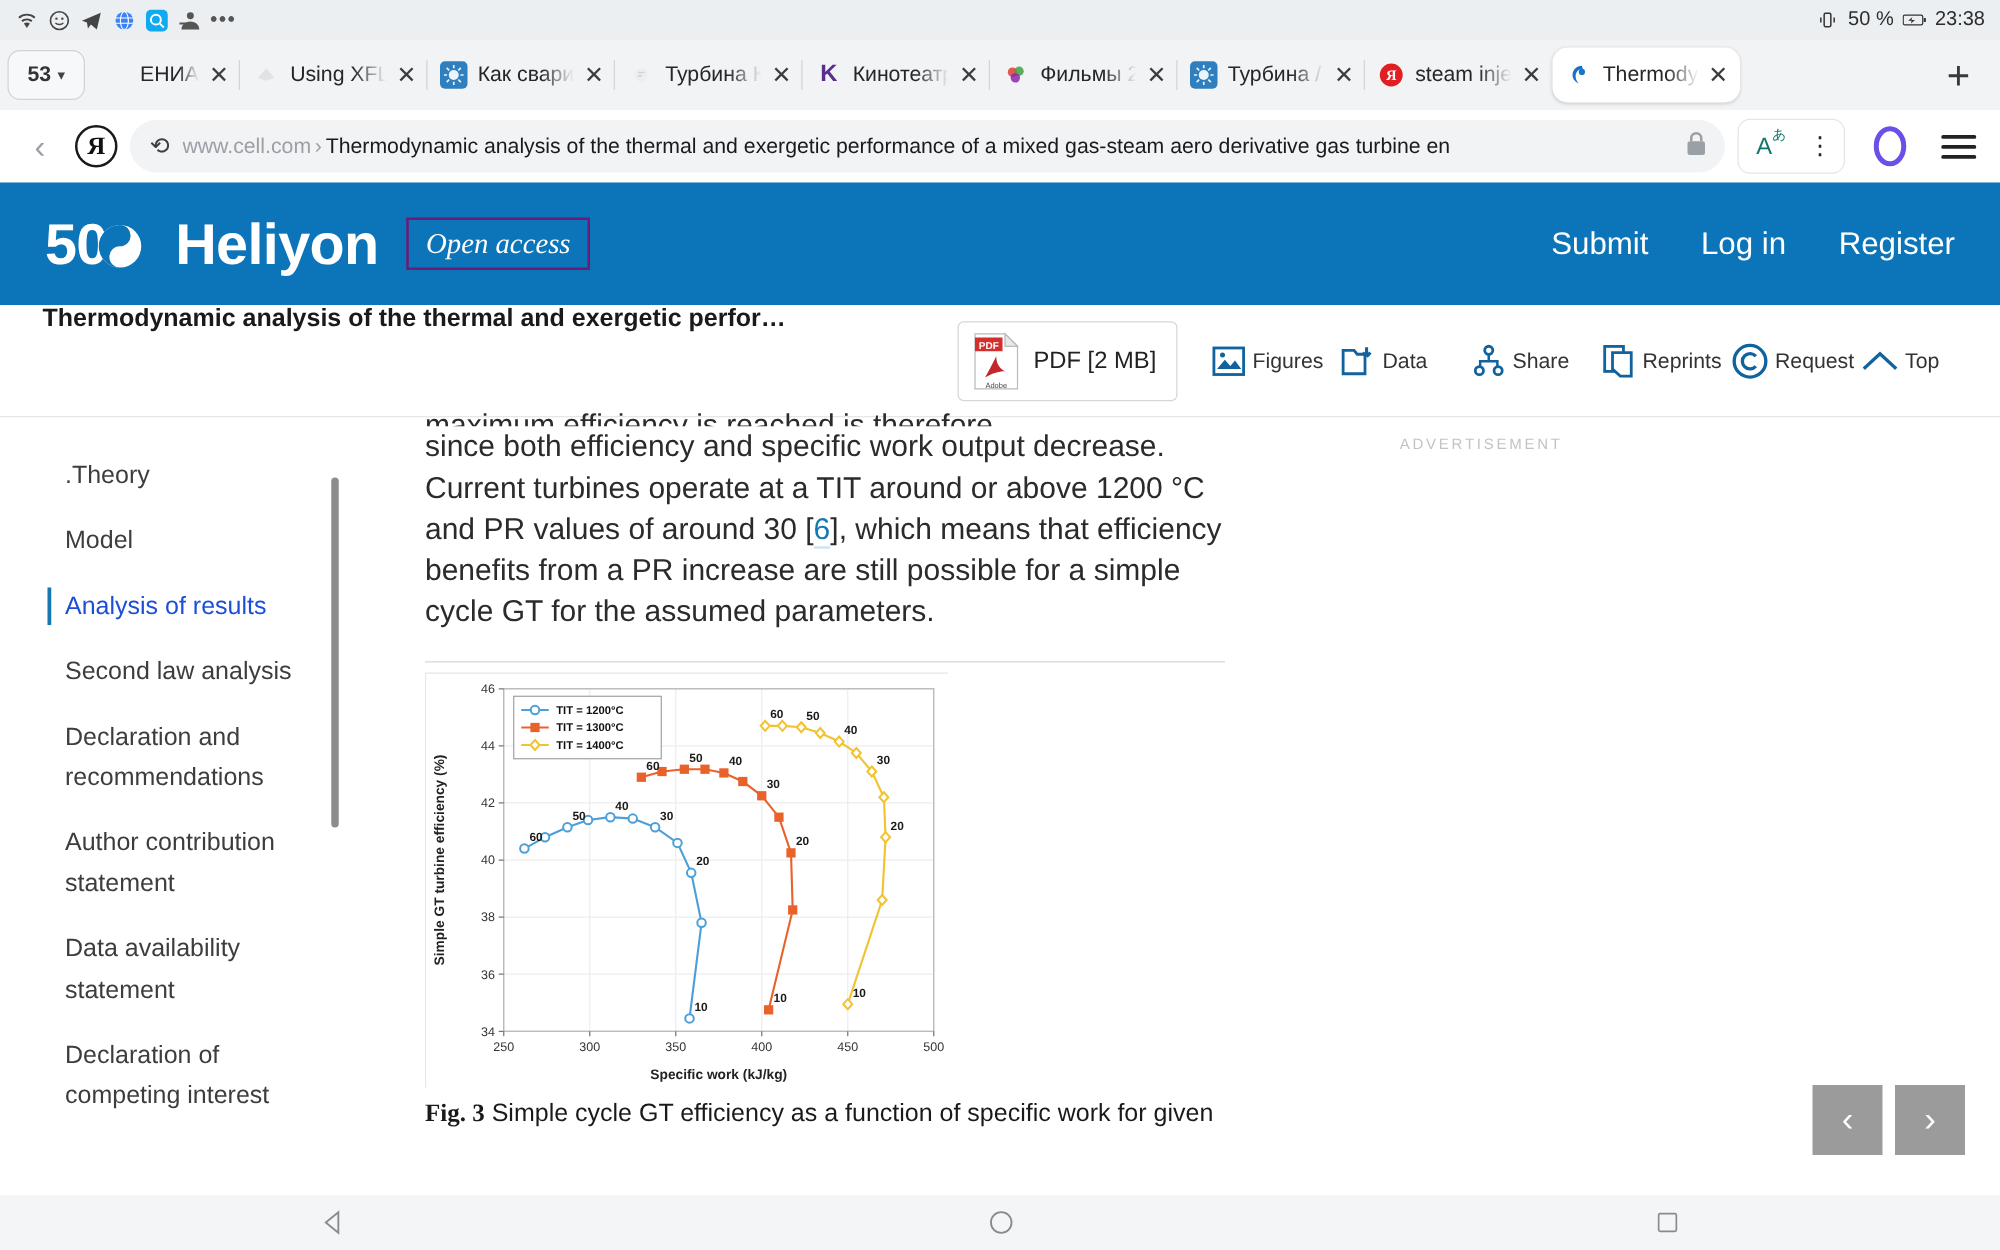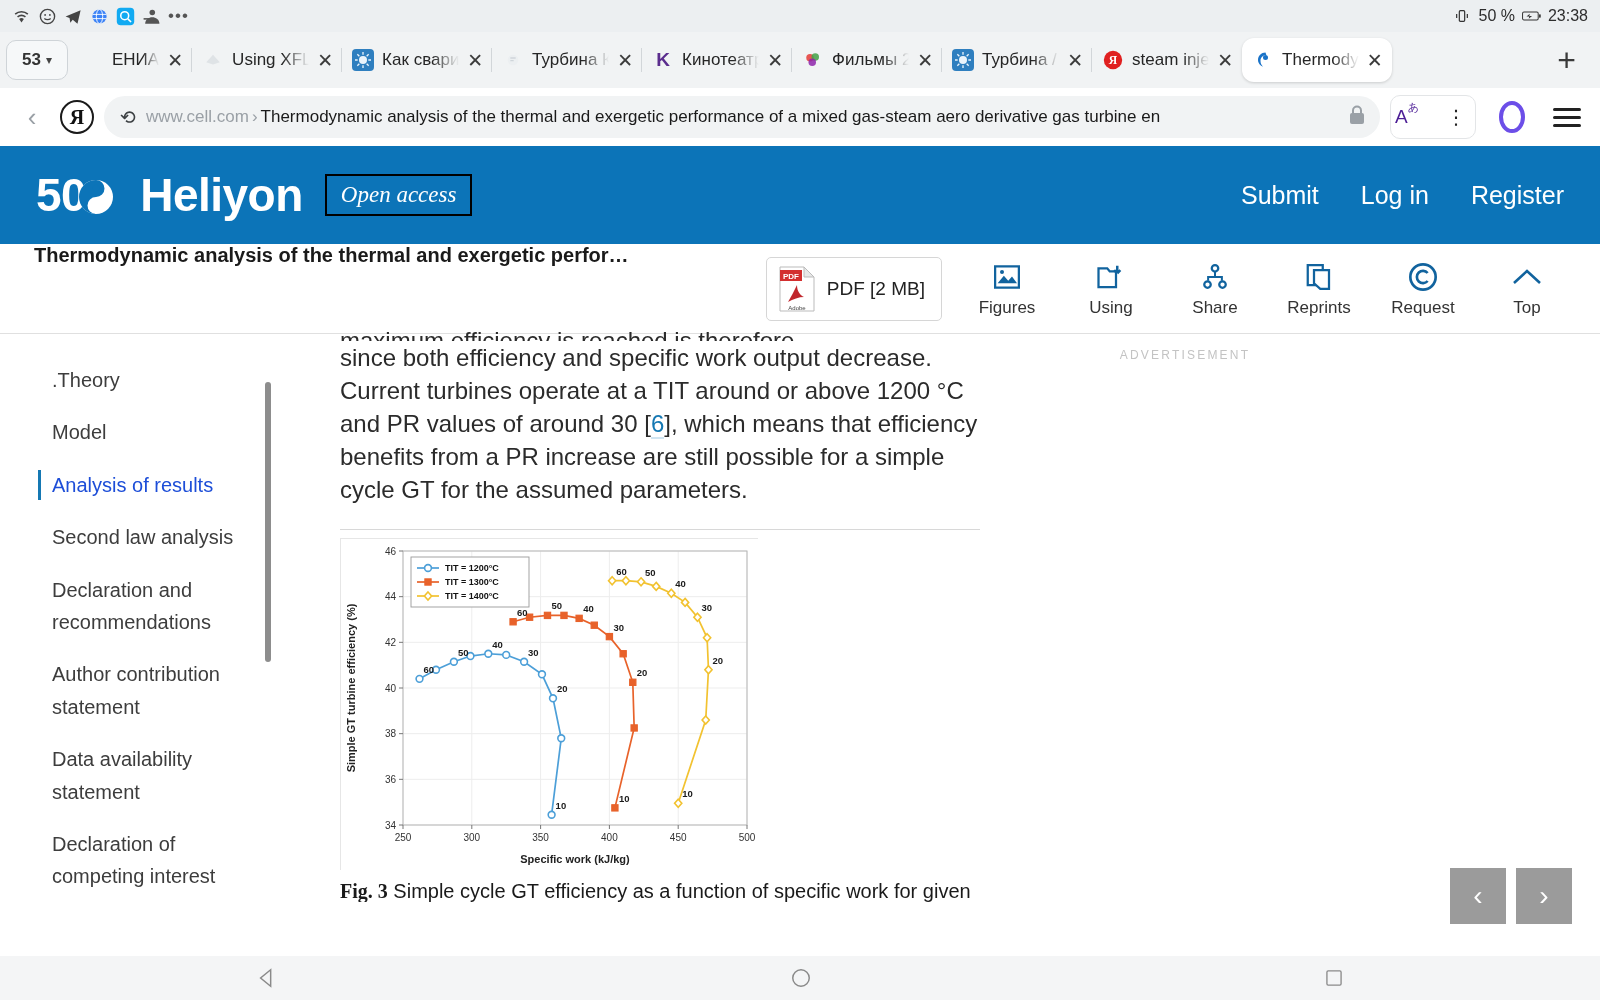--- a/index.html
+++ b/index.html
@@ -84,57 +84,57 @@
   }
   .reload { font-size: 19px; color: #3c4043; transform: scaleX(-1); }
   .url-text { font-size: 17px; color: #1a1a1a; white-space: nowrap; overflow: hidden; flex: 1 1 auto;
     -webkit-mask-image: linear-gradient(90deg,#000 96%,transparent 100%);
     mask-image: linear-gradient(90deg,#000 96%,transparent 100%); }
   .url-domain { color: #9aa0a6; }
   .url-sep { color: #9aa0a6; padding: 0 3px; }
   .lockicon { flex: 0 0 auto; }
   .ombtn-group { display: flex; align-items: center; gap: 2px; height: 44px;
                  background: #ffffff; border: 1px solid #e3e5e7; border-radius: 10px; padding: 0 4px; }
-  .translate-btn { width: 44px; font-size: 19px; color: #4c1d95; position: relative; }
+  .translate-btn { width: 44px; text-align: center; font-size: 19px; color: #0f766e; position: relative; }
   .translate-btn sup { font-size: 11px; position: relative; top: -5px; }
   .kebab { width: 30px; text-align: center; font-size: 20px; color: #222; line-height: 0.9; }
   .alice { width: 36px; height: 36px; margin-left: 8px; }
   .hamburger { width: 38px; margin-left: 8px; display: flex; flex-direction: column; gap: 5px; align-items: center; }
   .hamburger i { display: block; width: 28px; height: 3px; background: #222; border-radius: 2px; }
 
   
   .site-header {
     height: 98px; background: #0c74b8;
     display: flex; align-items: center; padding: 0 36px;
   }
   .logo-wrap { display: flex; align-items: center; gap: 22px; }
   .logo-50 { display: flex; align-items: center; gap: 0px; }
   .logo-text { color: #fff; font-size: 46px; font-weight: 700; letter-spacing: -.5px; }
   .oa-badge {
-    border: 2px solid #000000; color: #fff;
+    border: 2px solid #701a75; color: #fff;
     font-family: "Liberation Serif", serif; font-style: italic;
     font-size: 23px; padding: 6px 14px;
   }
   .site-nav { margin-left: auto; display: flex; align-items: center; gap: 42px; }
   .site-nav a { color: #fff; font-size: 25px; text-decoration: none; }
 
   
   .art-toolbar {
     height: 90px; background: #fff; border-bottom: 1px solid #e0e0e0;
     display: flex; padding: 0 34px;
   }
   .art-title { font-size: 20px; font-weight: 700; color: #1a1a1a; flex: 0 1 auto; }
   .tool-actions { margin-left: auto; display: flex; align-items: center; gap: 26px; }
   .pdf-btn {
     display: flex; align-items: center; gap: 10px;
     border: 1px solid #d6d6d6; border-radius: 5px;
     padding: 7px 16px 7px 10px; background: #fff;
   }
   .pdf-btn .label { font-size: 19px; color: #222; }
-  .tool-item { display: flex; flex-direction: column; align-items: center; gap: 4px; width: 78px; }
+  .tool-item { display: flex; flex-direction: row; align-items: center; gap: 4px; width: 78px; }
   .tool-item .ic { height: 34px; display: flex; align-items: center; justify-content: center; color: #11639e; }
   .tool-item .tl { font-size: 17px; color: #333; }
 
   
   .page-body { display: flex; height: 606px; background: #fff; position: relative; }
 
   .sidebar { width: 330px; flex: 0 0 330px; padding: 20px 0 0 52px; position: relative; }
   .side-item {
     font-size: 20px; color: #3d3d3d; line-height: 1.62;
     padding: 10px 0 10px 0; max-width: 220px;
@@ -430,21 +430,21 @@
         <span class="tl">Figures</span>
       </div>
 
       <div class="tool-item">
         <span class="ic">
           <svg width="30" height="30" viewBox="0 0 24 24">
               <path d="M2 20V5h7l2 2.5h5V20z" stroke="#11639e" stroke-width="1.8" fill="none"></path>
               <path d="M17 3v6M17 9l-2.5-2.5M17 9l2.5-2.5" stroke="#11639e" stroke-width="2" fill="none"></path>
             </svg>
         </span>
-        <span class="tl">Using</span>
+        <span class="tl">Data</span>
       </div>
 
       <div class="tool-item">
         <span class="ic">
           <svg width="30" height="30" viewBox="0 0 24 24">
               <circle cx="12" cy="5" r="2.6" stroke="#11639e" stroke-width="1.8" fill="none"></circle>
               <circle cx="6" cy="18" r="2.6" stroke="#11639e" stroke-width="1.8" fill="none"></circle>
               <circle cx="18" cy="18" r="2.6" stroke="#11639e" stroke-width="1.8" fill="none"></circle>
               <path d="M12 8v4M12 12H6.5v3M12 12h5.5v3" stroke="#11639e" stroke-width="1.6" fill="none"></path>
             </svg>

